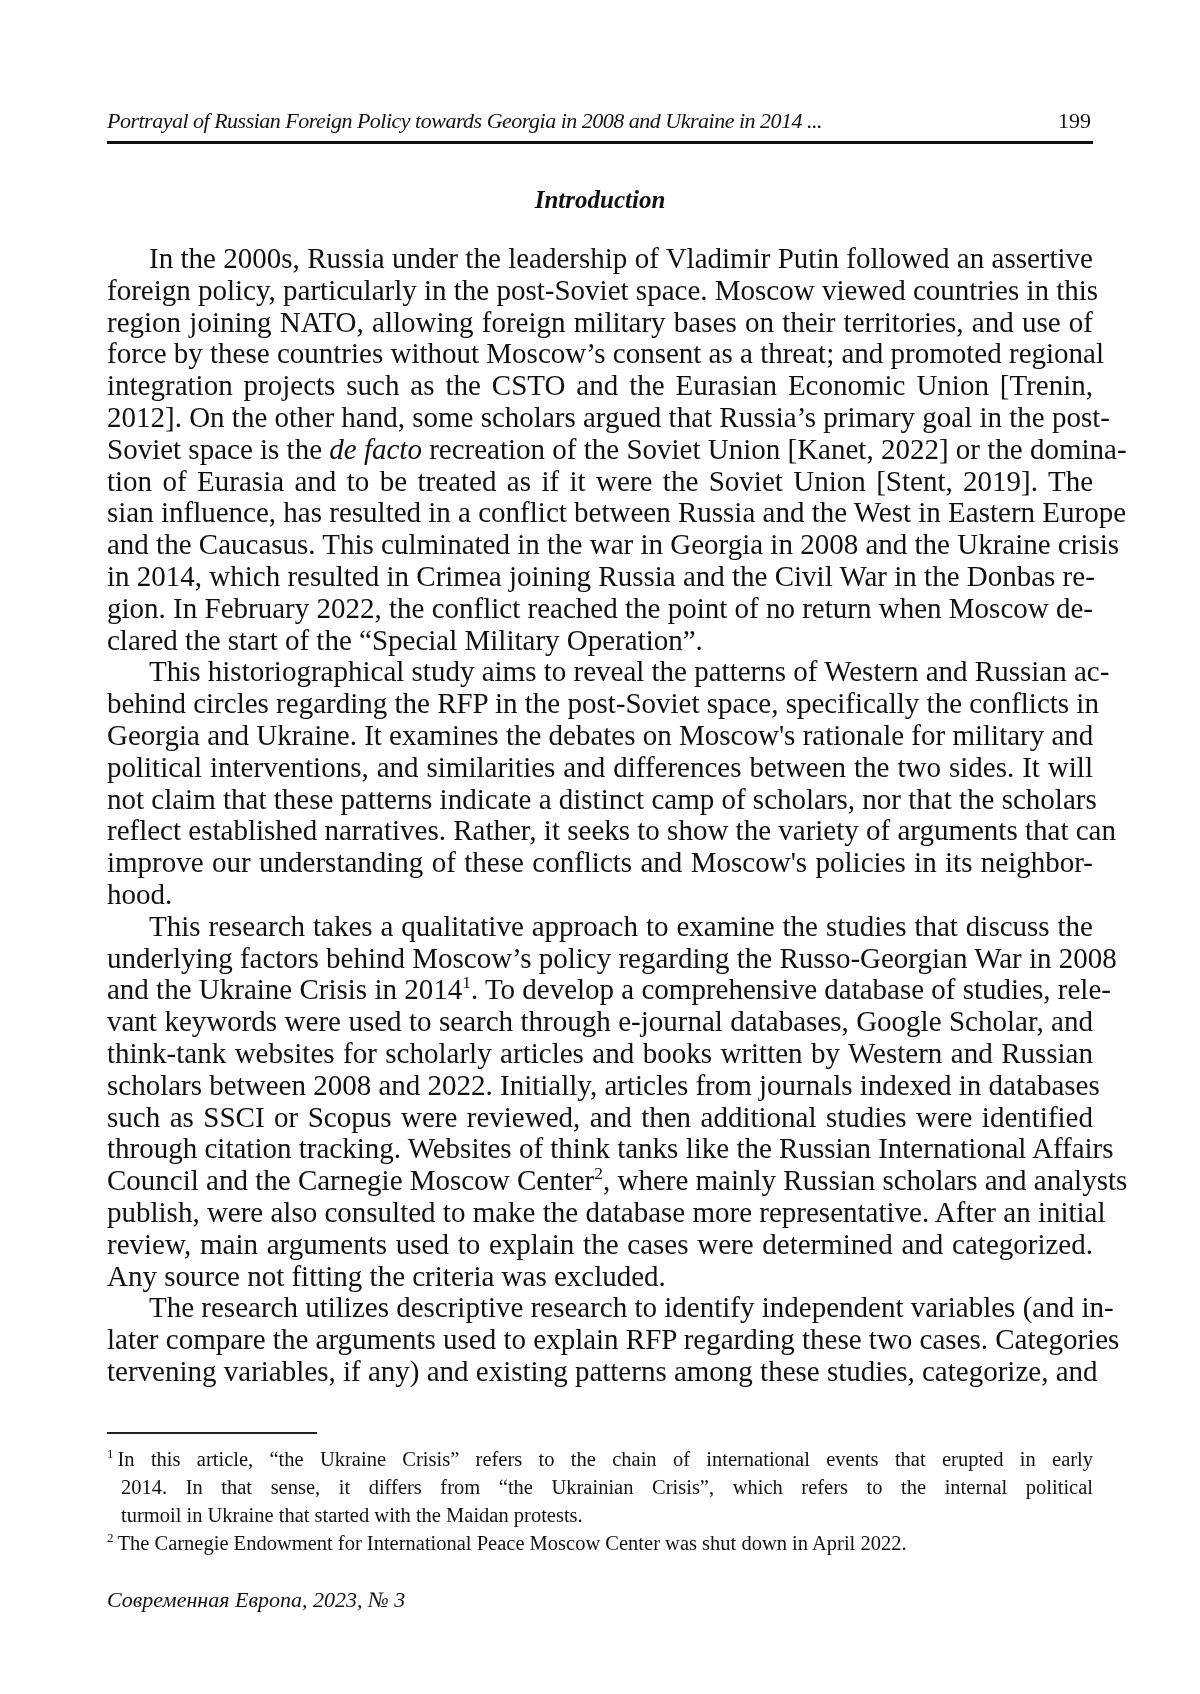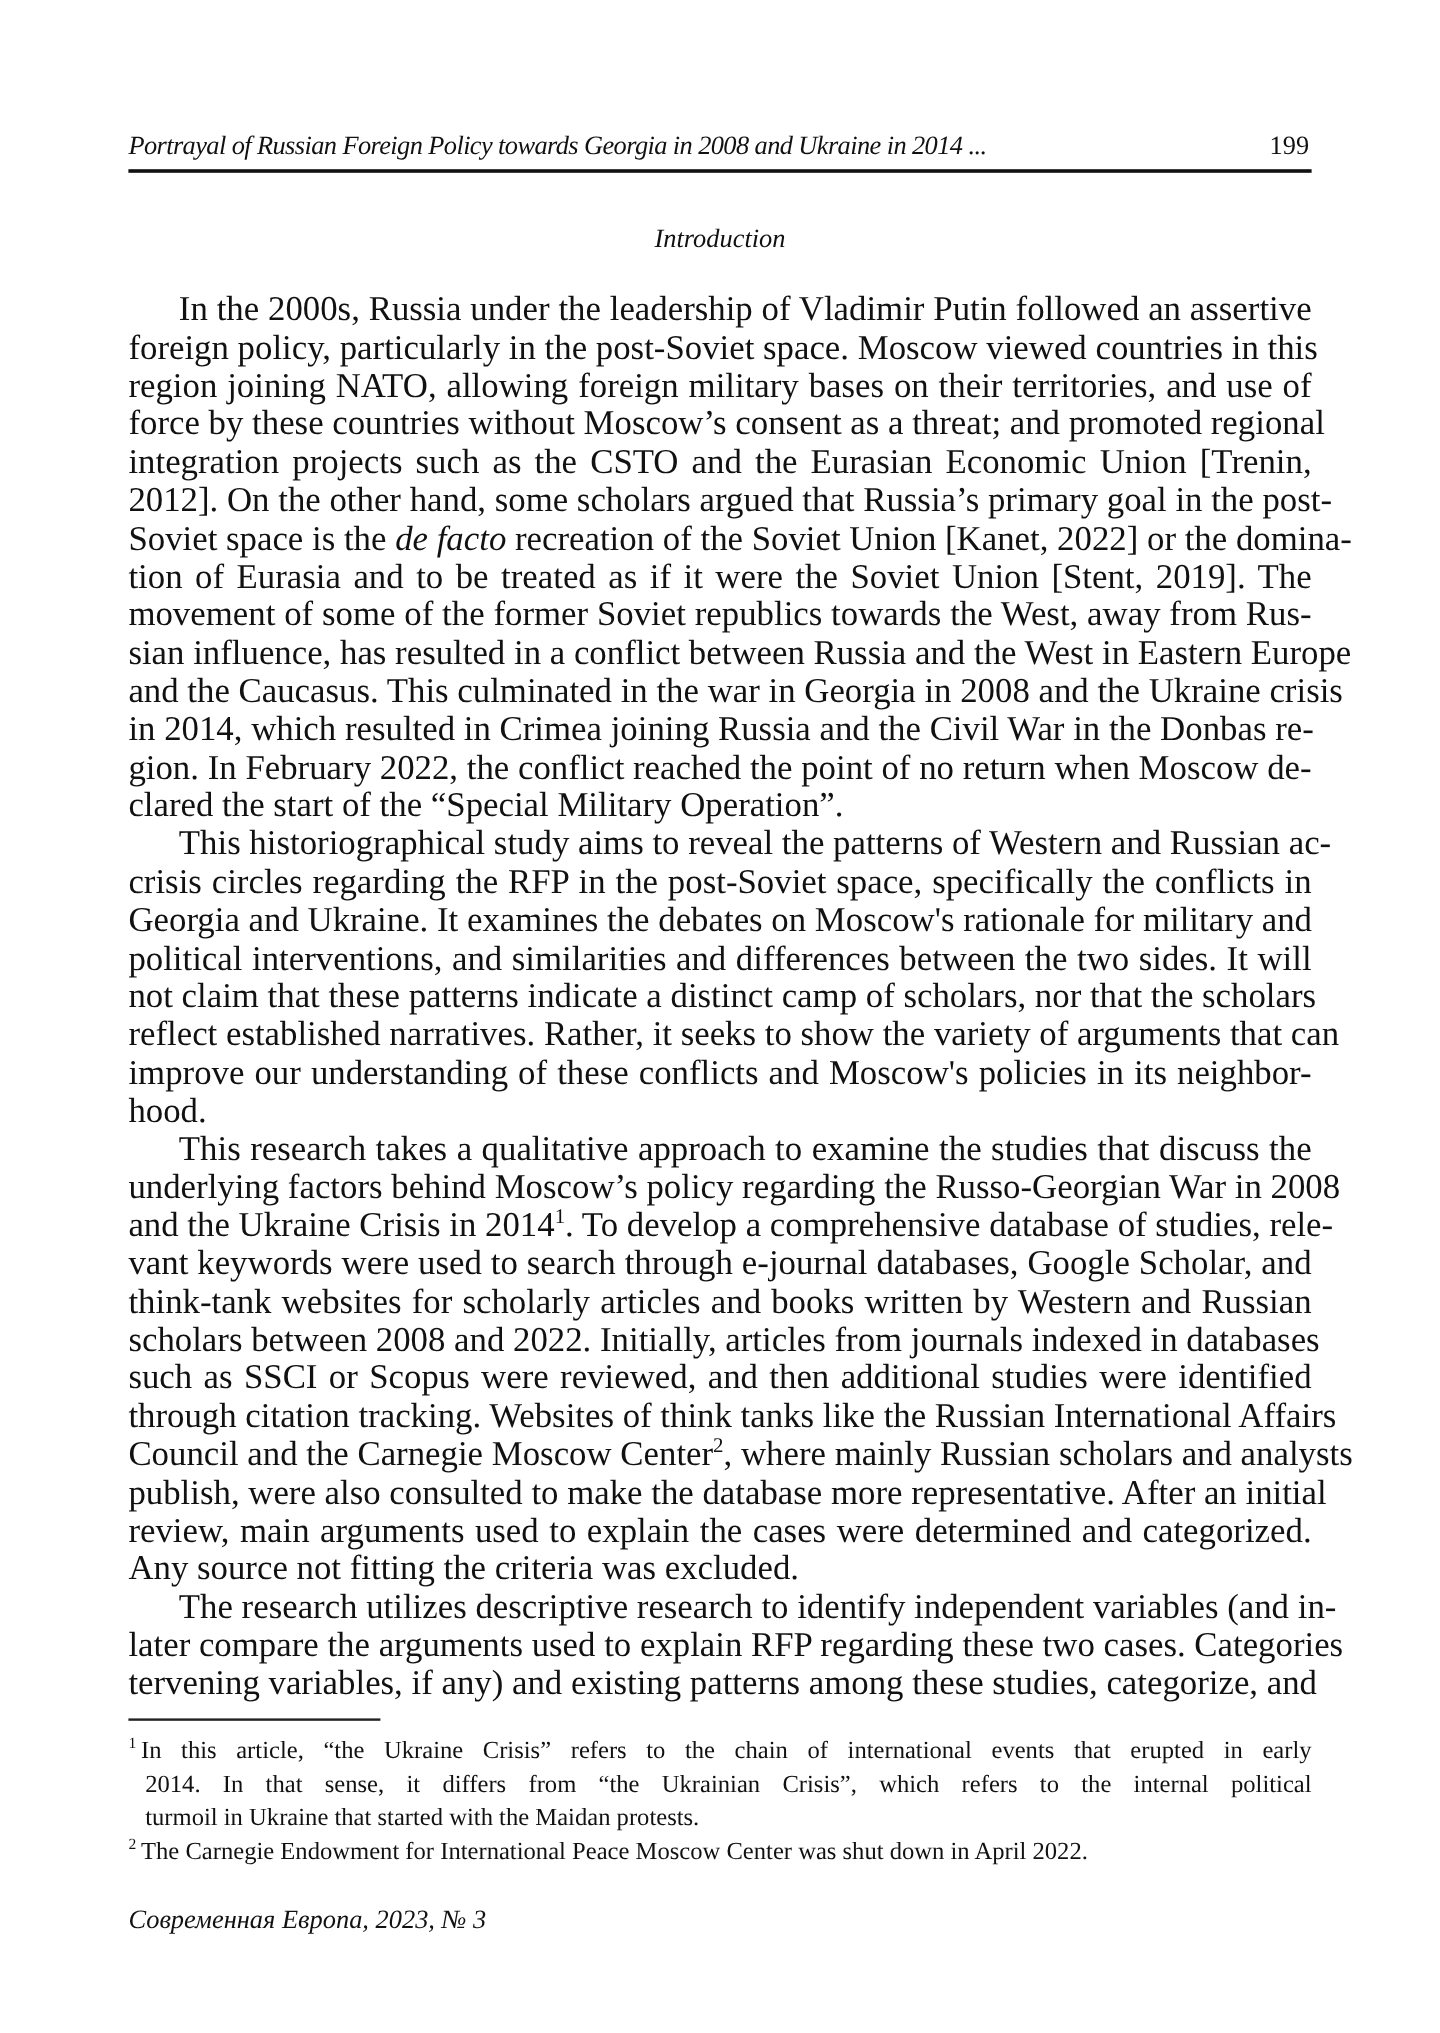--- a/index.html
+++ b/index.html
@@ -2,21 +2,21 @@
 <html><head>
 <meta charset="utf-8">
 <style>
   html, body { margin: 0; padding: 0; background: #ffffff; }
   body { width: 1200px; height: 1694px; position: relative; overflow: hidden; color: #111; font-family: "Liberation Serif", "DejaVu Serif", serif; }
   .page { position: absolute; left: 107px; top: 0; width: 986px; }
   .running-head { position: absolute; top: 108px; left: 0; width: 986px; height: 30px; font-size: 22px; font-style: italic; text-align: center; }
   .running-head .title { position: absolute; left: 0; top: 0; letter-spacing: -0.5px; white-space: nowrap; }
   .running-head .pageno { position: absolute; right: 2px; top: 0; font-style: normal; }
   .head-rule { position: absolute; top: 141px; left: 0; width: 986px; height: 3px; background: #111; }
-  .section-title { position: absolute; top: 186px; left: 0; width: 986px; text-align: center; font-size: 22px; font-weight: normal; font-style: italic; }
+  .section-title { position: absolute; top: 186px; left: 0; width: 986px; text-align: center; font-size: 25px; font-weight: bold; font-style: italic; }
   .body-text { position: absolute; top: 243px; left: 0; width: 986px; font-size: 29px; line-height: 31.8px; }
   .line { display: block; text-align: justify; text-align-last: justify; white-space: nowrap; height: 31.8px; overflow: visible; }
   .line.last { text-align-last: left; }
   .line.indent { padding-left: 42px; }
   sup { font-size: 60%; line-height: 0; vertical-align: super; }
   .fn-rule { position: absolute; top: 1432px; left: 0; width: 210px; height: 1.5px; background: #222; }
   .footnotes { position: absolute; top: 1445px; left: 0; width: 986px; font-size: 20.5px; line-height: 28px; }
   .fn-line { display: block; text-align: justify; text-align-last: justify; white-space: nowrap; }
   .fn-line.cont { padding-left: 14px; }
   .fn-line.last { text-align-last: left; }
@@ -39,29 +39,28 @@
   <div class="body-text">
 
     <span class="line indent">In the 2000s, Russia under the leadership of Vladimir Putin followed an assertive</span>
     <span class="line">foreign policy, particularly in the post-Soviet space. Moscow viewed countries in this</span>
     <span class="line">region joining NATO, allowing foreign military bases on their territories, and use of</span>
     <span class="line">force by these countries without Moscow’s consent as a threat; and promoted regional</span>
     <span class="line">integration projects such as the CSTO and the Eurasian Economic Union [Trenin,</span>
     <span class="line">2012]. On the other hand, some scholars argued that Russia’s primary goal in the post-</span>
     <span class="line"><span>Soviet space is the </span><em>de facto</em><span> recreation of the Soviet Union [Kanet, 2022] or the domina-</span></span>
     <span class="line">tion of Eurasia and to be treated as if it were the Soviet Union [Stent, 2019]. The</span>
-    <span class="line">movement of some of the former Soviet republics towards the West, away from Rus-</span>
     <span class="line">sian influence, has resulted in a conflict between Russia and the West in Eastern Europe</span>
     <span class="line">and the Caucasus. This culminated in the war in Georgia in 2008 and the Ukraine crisis</span>
     <span class="line">in 2014, which resulted in Crimea joining Russia and the Civil War in the Donbas re-</span>
     <span class="line">gion. In February 2022, the conflict reached the point of no return when Moscow de-</span>
     <span class="line last">clared the start of the “Special Military Operation”.</span>
 
     <span class="line indent">This historiographical study aims to reveal the patterns of Western and Russian ac-</span>
-    <span class="line">crisis circles regarding the RFP in the post-Soviet space, specifically the conflicts in</span>
+    <span class="line">behind circles regarding the RFP in the post-Soviet space, specifically the conflicts in</span>
     <span class="line">Georgia and Ukraine. It examines the debates on Moscow's rationale for military and</span>
     <span class="line">political interventions, and similarities and differences between the two sides. It will</span>
     <span class="line">not claim that these patterns indicate a distinct camp of scholars, nor that the scholars</span>
     <span class="line">reflect established narratives. Rather, it seeks to show the variety of arguments that can</span>
     <span class="line">improve our understanding of these conflicts and Moscow's policies in its neighbor-</span>
     <span class="line last">hood.</span>
 
     <span class="line indent">This research takes a qualitative approach to examine the studies that discuss the</span>
     <span class="line">underlying factors behind Moscow’s policy regarding the Russo-Georgian War in 2008</span>
     <span class="line"><span>and the Ukraine Crisis in 2014</span><sup>1</sup><span>. To develop a comprehensive database of studies, rele-</span></span>

